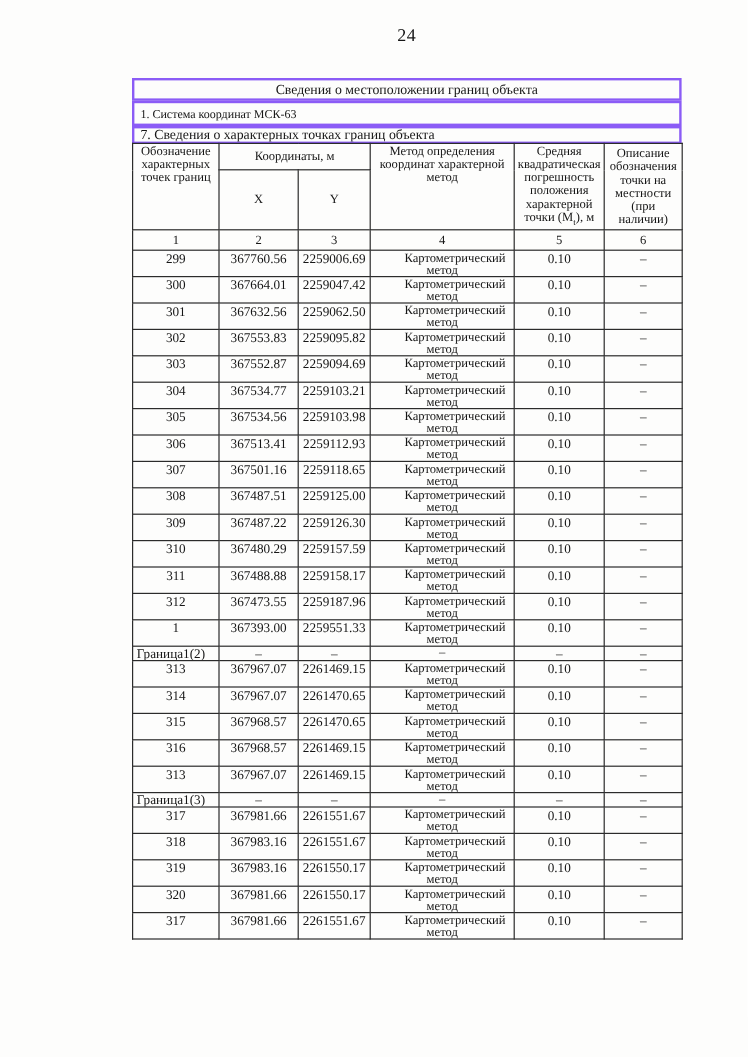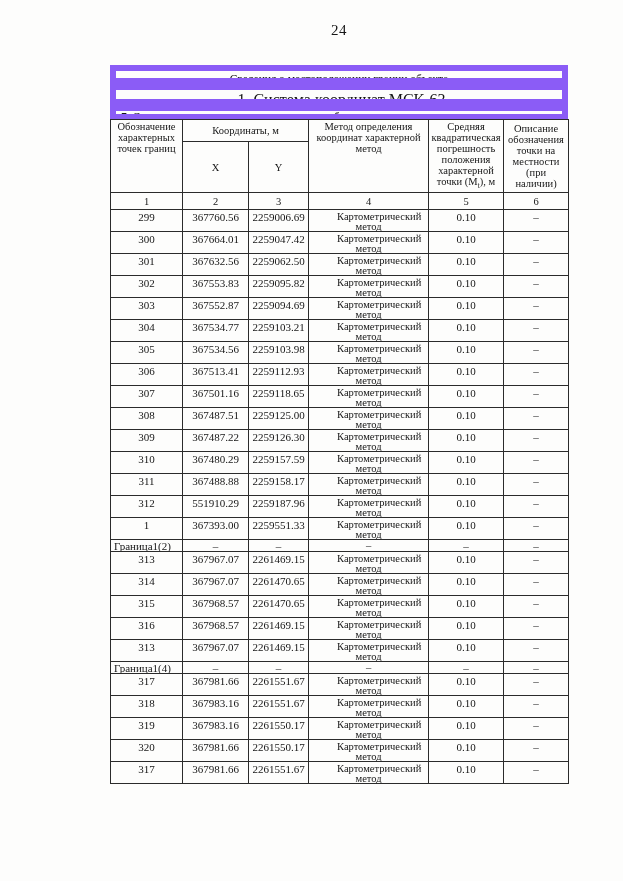--- a/index.html
+++ b/index.html
@@ -22,36 +22,35 @@
     font-size: 15px;
     letter-spacing: 0.5px;
   }
   .doc {
     position: absolute;
     left: 110px;
     top: 65px;
     width: 458px;
   }
   .box {
-    border: 6px solid #8b5cf6;
+    border: 2px solid #8b5cf6;
     width: 458px;
     overflow: hidden;
   }
   .box-title {
     height: 19px;
     text-align: center;
     font-size: 11.5px;
     line-height: 17px;
   }
   .box-row1 {
     height: 21px;
-    font-size: 16px;
+    font-size: 10px;
     line-height: 19px;
     padding-left: 5px;
-    text-align: center;
   }
   .box-row2 {
     height: 15px;
     font-size: 11.5px;
     line-height: 13px;
     padding-left: 5px;
   }
   table.grid {
     border-collapse: collapse;
     table-layout: fixed;
@@ -232,21 +231,21 @@
           <tr>
             <td class="col-pt">311</td>
             <td class="col-x">367488.88</td>
             <td class="col-y">2259158.17</td>
             <td class="col-method">Картометрический метод</td>
             <td class="col-mt">0.10</td>
             <td class="col-note">–</td>
           </tr>
           <tr>
             <td class="col-pt">312</td>
-            <td class="col-x">551910.29</td>
+            <td class="col-x">367473.55</td>
             <td class="col-y">2259187.96</td>
             <td class="col-method">Картометрический метод</td>
             <td class="col-mt">0.10</td>
             <td class="col-note">–</td>
           </tr>
           <tr>
             <td class="col-pt">1</td>
             <td class="col-x">367393.00</td>
             <td class="col-y">2259551.33</td>
             <td class="col-method">Картометрический метод</td>
@@ -295,21 +294,21 @@
           </tr>
           <tr>
             <td class="col-pt">313</td>
             <td class="col-x">367967.07</td>
             <td class="col-y">2261469.15</td>
             <td class="col-method">Картометрический метод</td>
             <td class="col-mt">0.10</td>
             <td class="col-note">–</td>
           </tr>
           <tr class="section-row">
-            <td class="col-pt">Граница1(4)</td>
+            <td class="col-pt">Граница1(3)</td>
             <td class="col-x">–</td>
             <td class="col-y">–</td>
             <td class="col-method">–</td>
             <td class="col-mt">–</td>
             <td class="col-note">–</td>
           </tr>
           <tr>
             <td class="col-pt">317</td>
             <td class="col-x">367981.66</td>
             <td class="col-y">2261551.67</td>

